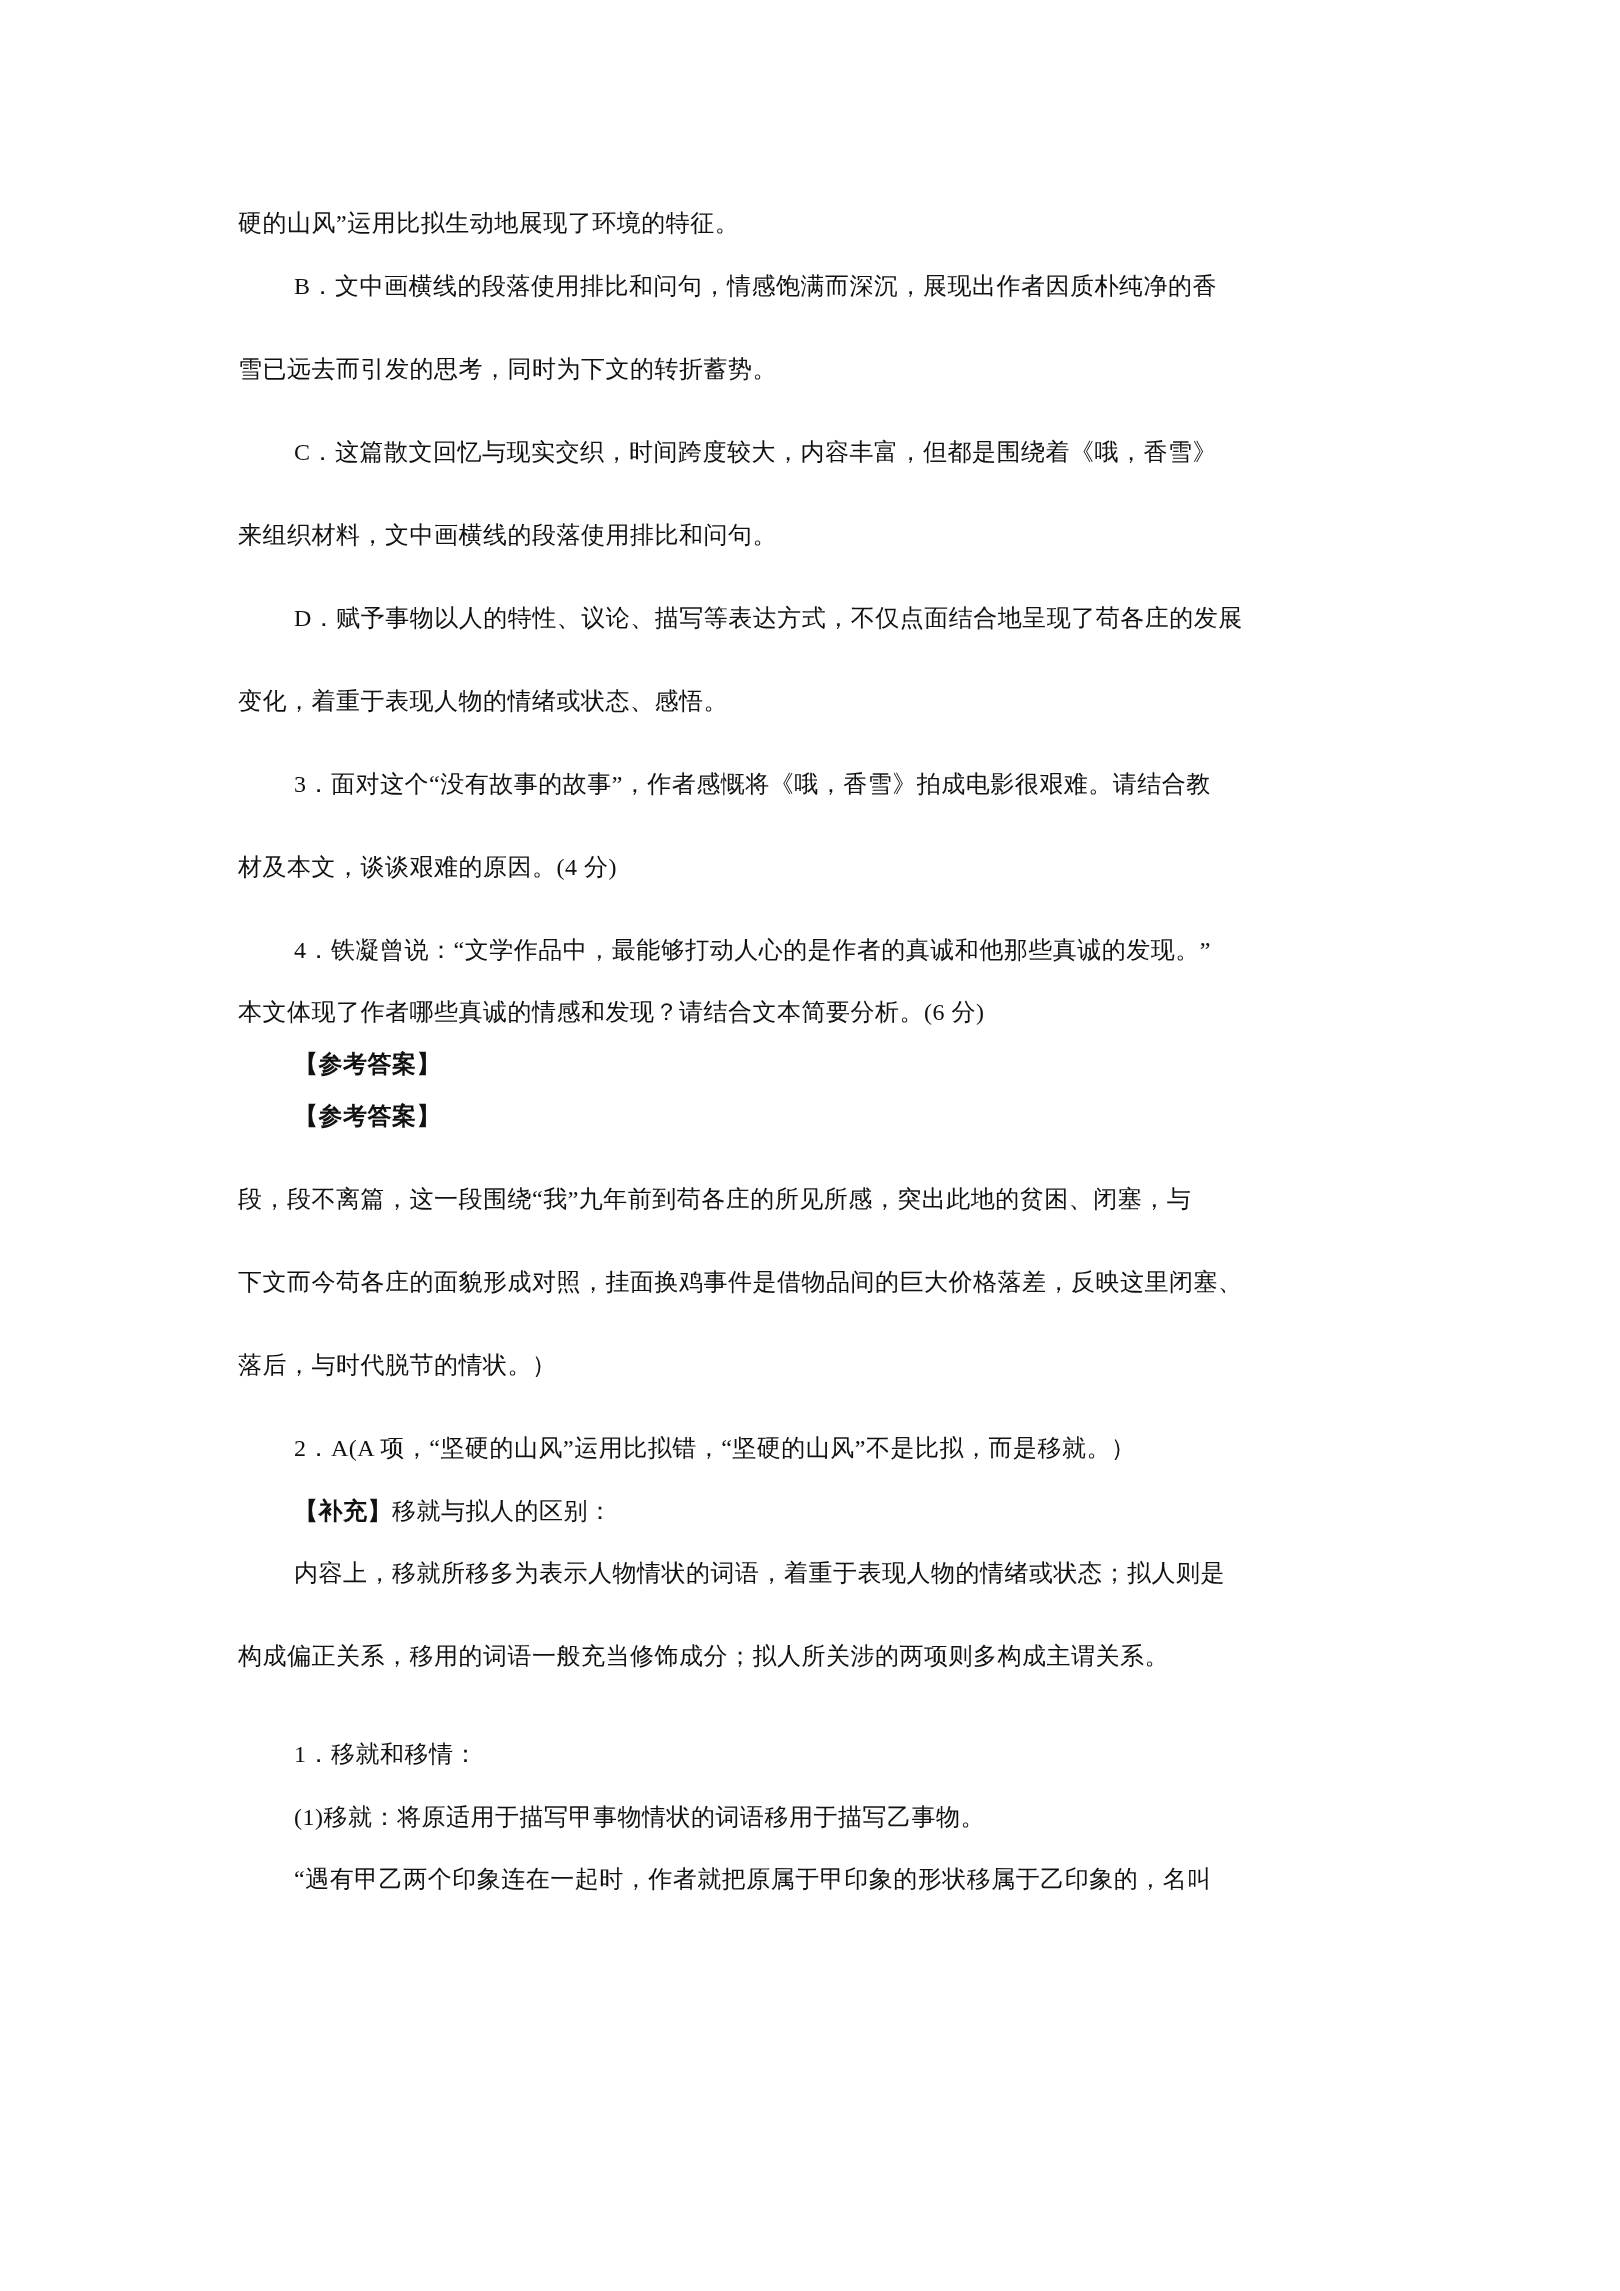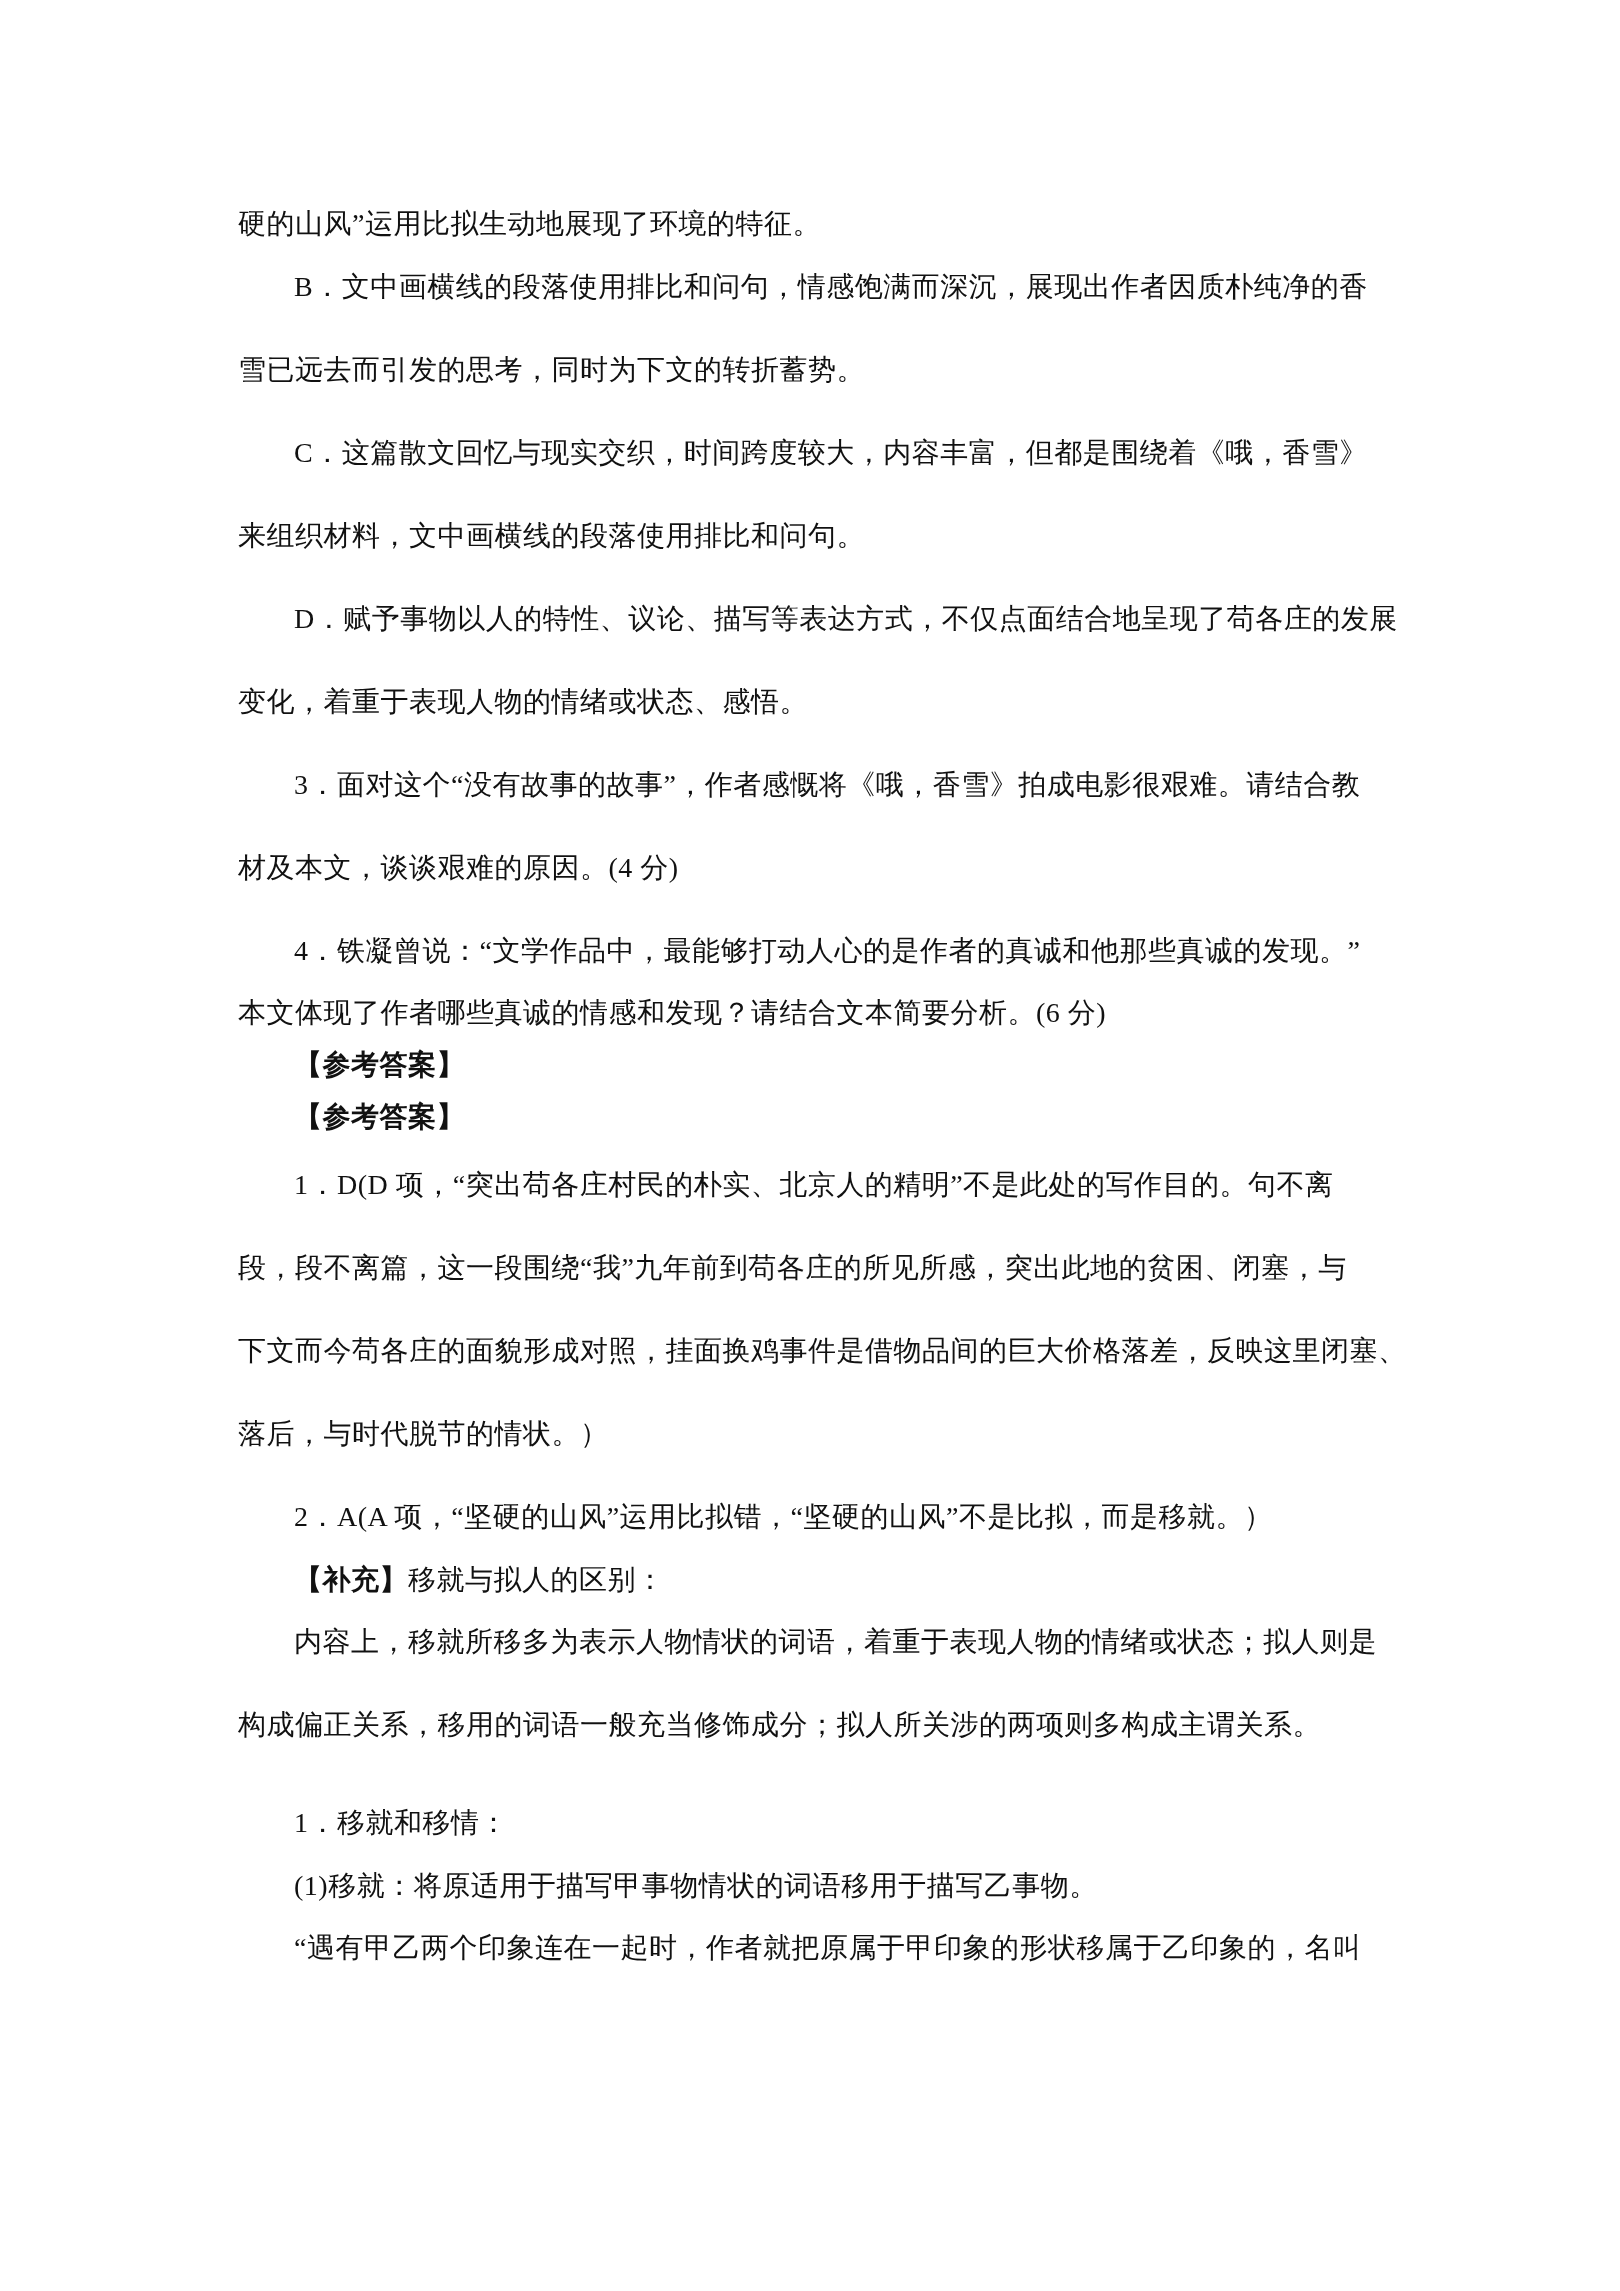--- a/index.html
+++ b/index.html
@@ -16,21 +16,21 @@
     font-family: "Liberation Serif", "DejaVu Serif", serif;
     color: #111111;
   }
   .content {
     position: absolute;
     left: 238px;
     top: 204px;
     width: 1215px;
   }
   .line {
-    font-size: 28px;
+    font-size: 24px;
     line-height: 39px;
     white-space: nowrap;
     letter-spacing: 0.5px;
   }
   .line.bold { font-weight: bold; }
   .line b { font-weight: bold; text-align: center; }
   .indent { text-indent: 56px; }
   
   .gap-start  { margin-top: 0; }
   .gap-double { margin-top: 44px; }  
@@ -50,21 +50,20 @@
       <div class="line gap-double indent">C．这篇散文回忆与现实交织，时间跨度较大，内容丰富，但都是围绕着《哦，香雪》</div>
       <div class="line gap-double">来组织材料，文中画横线的段落使用排比和问句。</div>
       <div class="line gap-double indent">D．赋予事物以人的特性、议论、描写等表达方式，不仅点面结合地呈现了苟各庄的发展</div>
       <div class="line gap-double">变化，着重于表现人物的情绪或状态、感悟。</div>
       <div class="line gap-double indent">3．面对这个“没有故事的故事”，作者感慨将《哦，香雪》拍成电影很艰难。请结合教</div>
       <div class="line gap-double">材及本文，谈谈艰难的原因。(4 分)</div>
       <div class="line gap-double indent">4．铁凝曾说：“文学作品中，最能够打动人心的是作者的真诚和他那些真诚的发现。”</div>
       <div class="line gap-med">本文体现了作者哪些真诚的情感和发现？请结合文本简要分析。(6 分)</div>
       <div class="line gap-single indent bold">【参考答案】</div>
       <div class="line gap-single indent bold">【参考答案】</div>
-      <div class="line gap-med2 indent">1．D(D 项，“突出苟各庄村民的朴实、北京人的精明”不是此处的写作目的。句不离</div>
       <div class="line gap-double">段，段不离篇，这一段围绕“我”九年前到苟各庄的所见所感，突出此地的贫困、闭塞，与</div>
       <div class="line gap-double">下文而今苟各庄的面貌形成对照，挂面换鸡事件是借物品间的巨大价格落差，反映这里闭塞、</div>
       <div class="line gap-double">落后，与时代脱节的情状。）</div>
       <div class="line gap-double indent">2．A(A 项，“坚硬的山风”运用比拟错，“坚硬的山风”不是比拟，而是移就。）</div>
       <div class="line gap-med indent"><b>【补充】</b>移就与拟人的区别：</div>
       <div class="line gap-med indent">内容上，移就所移多为表示人物情状的词语，着重于表现人物的情绪或状态；拟人则是</div>
       <div class="line gap-double">构成偏正关系，移用的词语一般充当修饰成分；拟人所关涉的两项则多构成主谓关系。</div>
       <div class="line gap-xl indent">1．移就和移情：</div>
       <div class="line gap-med indent">(1)移就：将原适用于描写甲事物情状的词语移用于描写乙事物。</div>
       <div class="line gap-med indent">“遇有甲乙两个印象连在一起时，作者就把原属于甲印象的形状移属于乙印象的，名叫</div>

